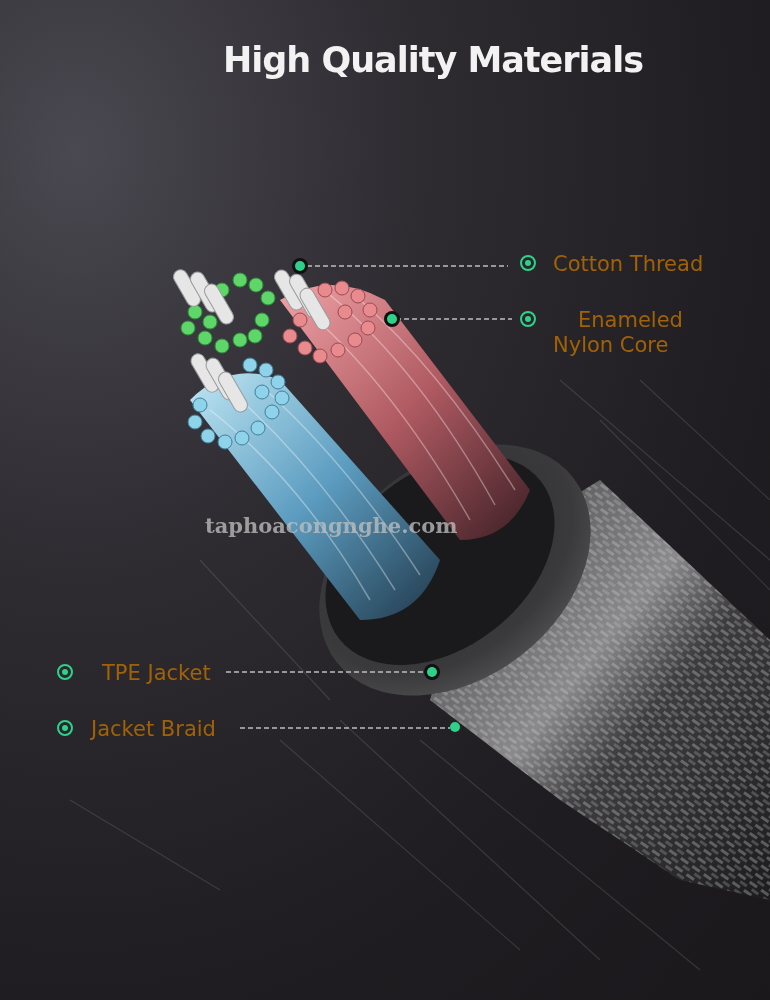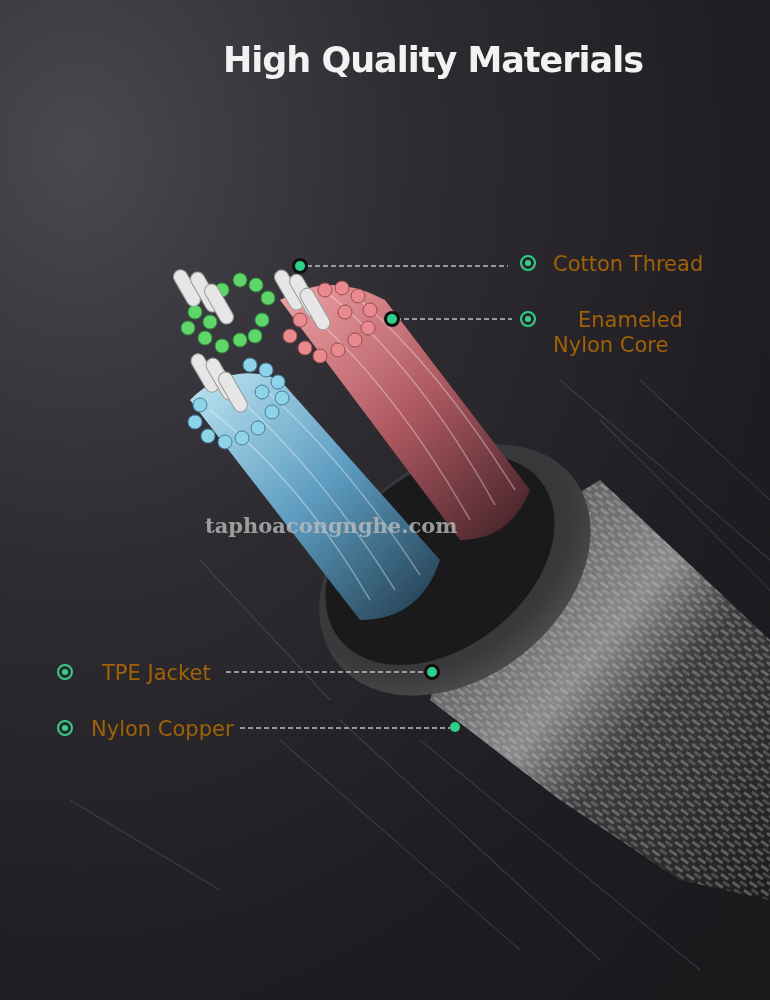--- a/index.html
+++ b/index.html
@@ -186,15 +186,15 @@
 <div class="label" style="left:553px; top:252px;">Cotton Thread</div>
 
 <div class="marker" style="left:520px; top:311px;"></div>
 <div class="label" style="left:578px; top:308px;">Enameled</div>
 <div class="label" style="left:553px; top:333px;">Nylon Core</div>
 
 <div class="marker" style="left:57px; top:664px;"></div>
 <div class="label" style="left:86px; top:661px;margin-left:16px;">TPE Jacket</div>
 
 <div class="marker" style="left:57px; top:720px;"></div>
-<div class="label" style="left:91px; top:717px;">Nylon Copper</div>
+<div class="label" style="left:91px; top:717px;">Jacket Braid</div>
 
 <div class="watermark">taphoacongnghe.com</div>
 
 </body></html>

